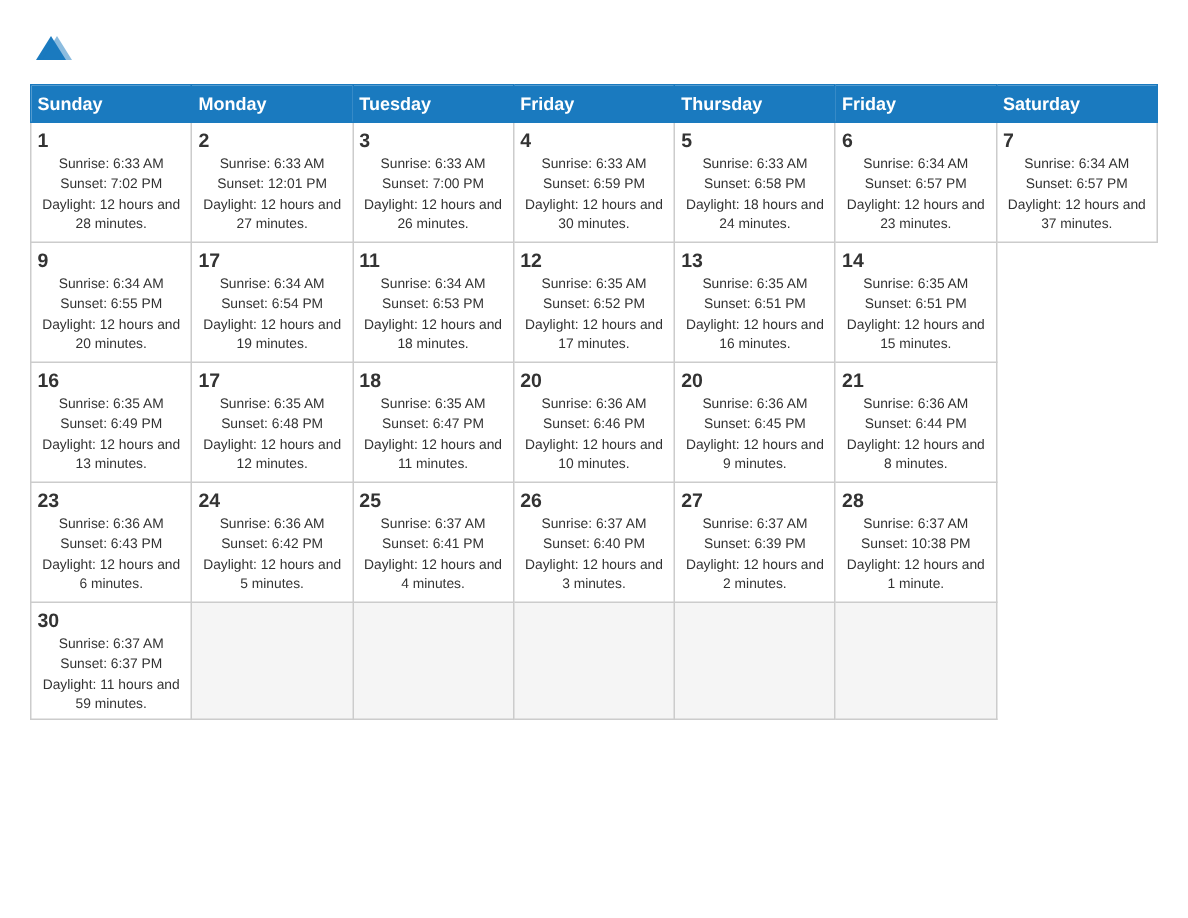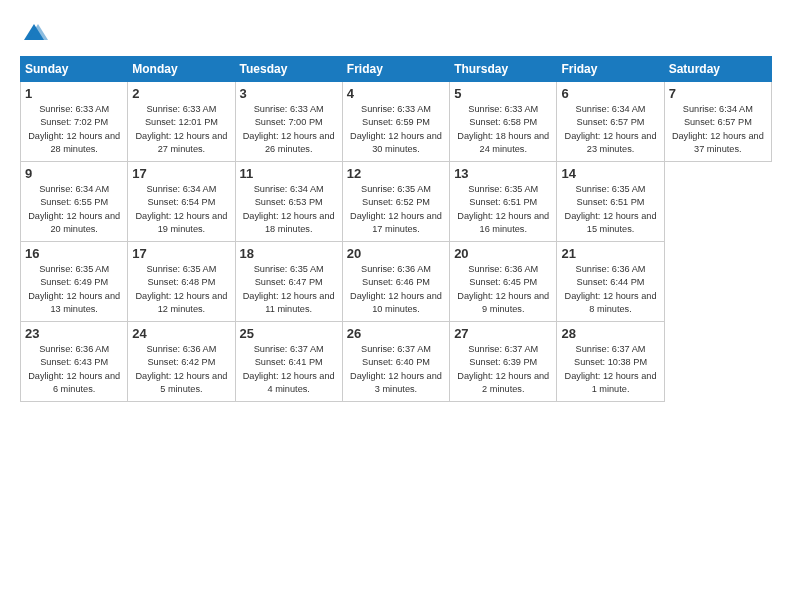--- a/index.html
+++ b/index.html
@@ -238,15 +238,26 @@
           </td>
           <td>
             <span class="day-num">27</span>
             <div class="day-info"><span>Sunrise: 6:37 AM</span><br><span>Sunset: 6:39 PM</span><br><span>Daylight: 12 hours and 2 minutes.</span></div>
           </td>
           <td>
             <span class="day-num">28</span>
             <div class="day-info"><span>Sunrise: 6:37 AM</span><br><span>Sunset: 10:38 PM</span><br><span>Daylight: 12 hours and 1 minute.</span></div>
           </td>
         </tr>
+        <tr class="week-row-last">
+          <td>
+            <span class="day-num">30</span>
+            <div class="day-info"><span>Sunrise: 6:37 AM</span><br><span>Sunset: 6:37 PM</span><br><span>Daylight: 11 hours and 59 minutes.</span></div>
+          </td>
+          <td class="empty"></td>
+          <td class="empty"></td>
+          <td class="empty"></td>
+          <td class="empty"></td>
+          <td class="empty"></td>
+        </tr>
       </tbody>
   </table>
 </div>
 
 </body></html>

